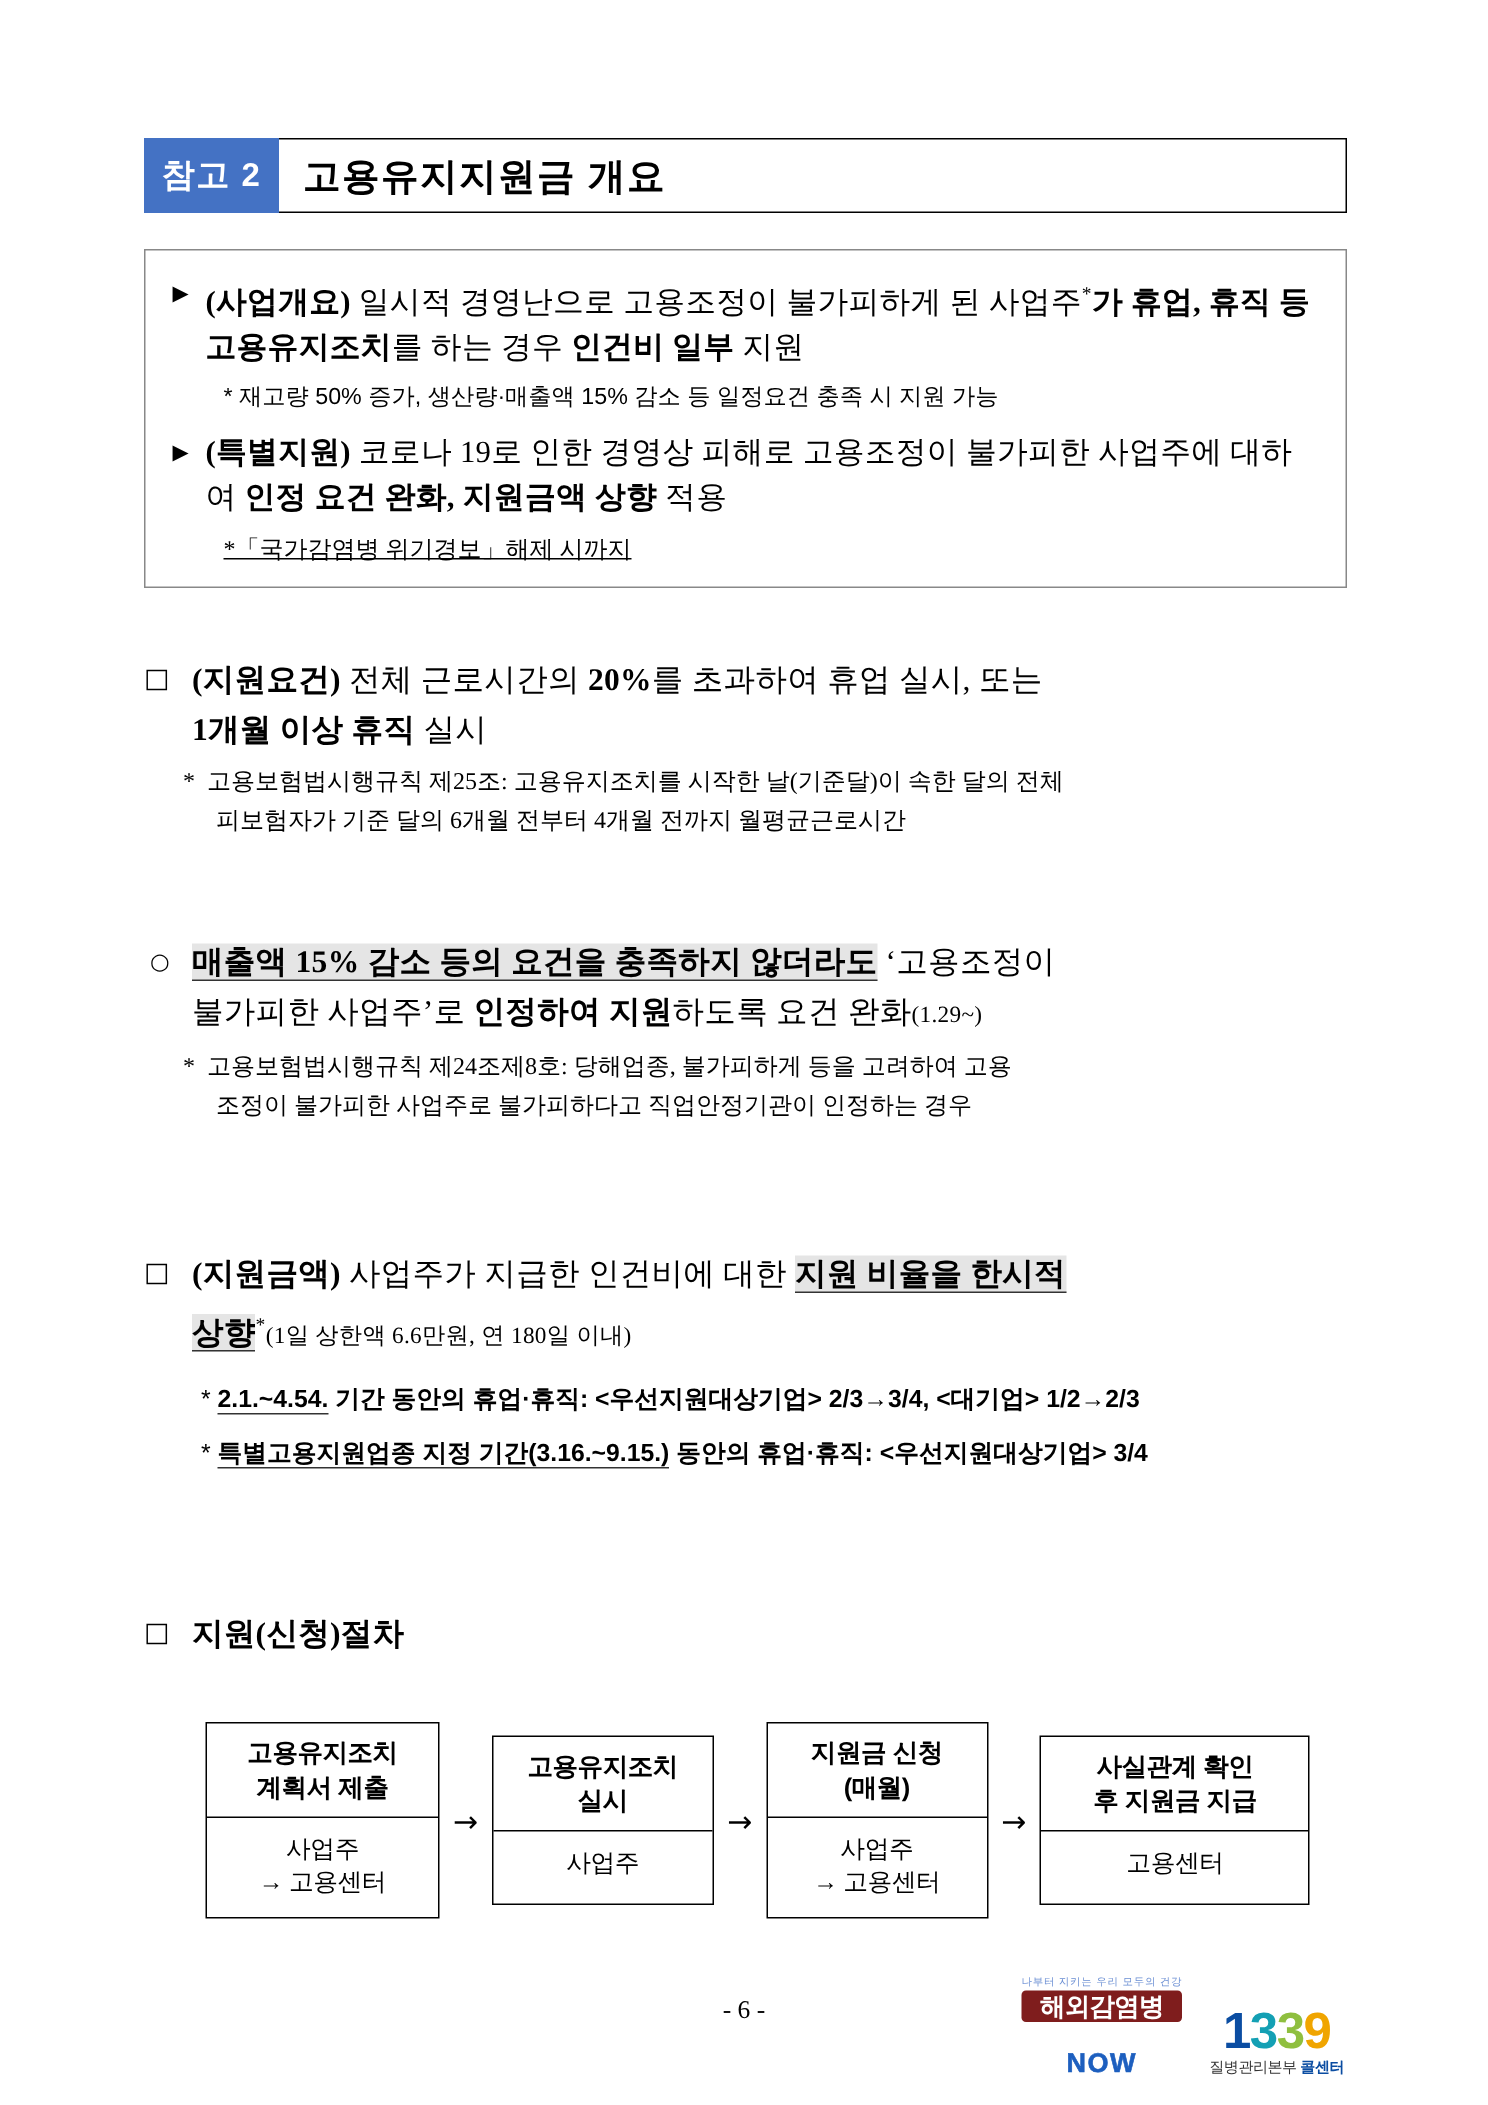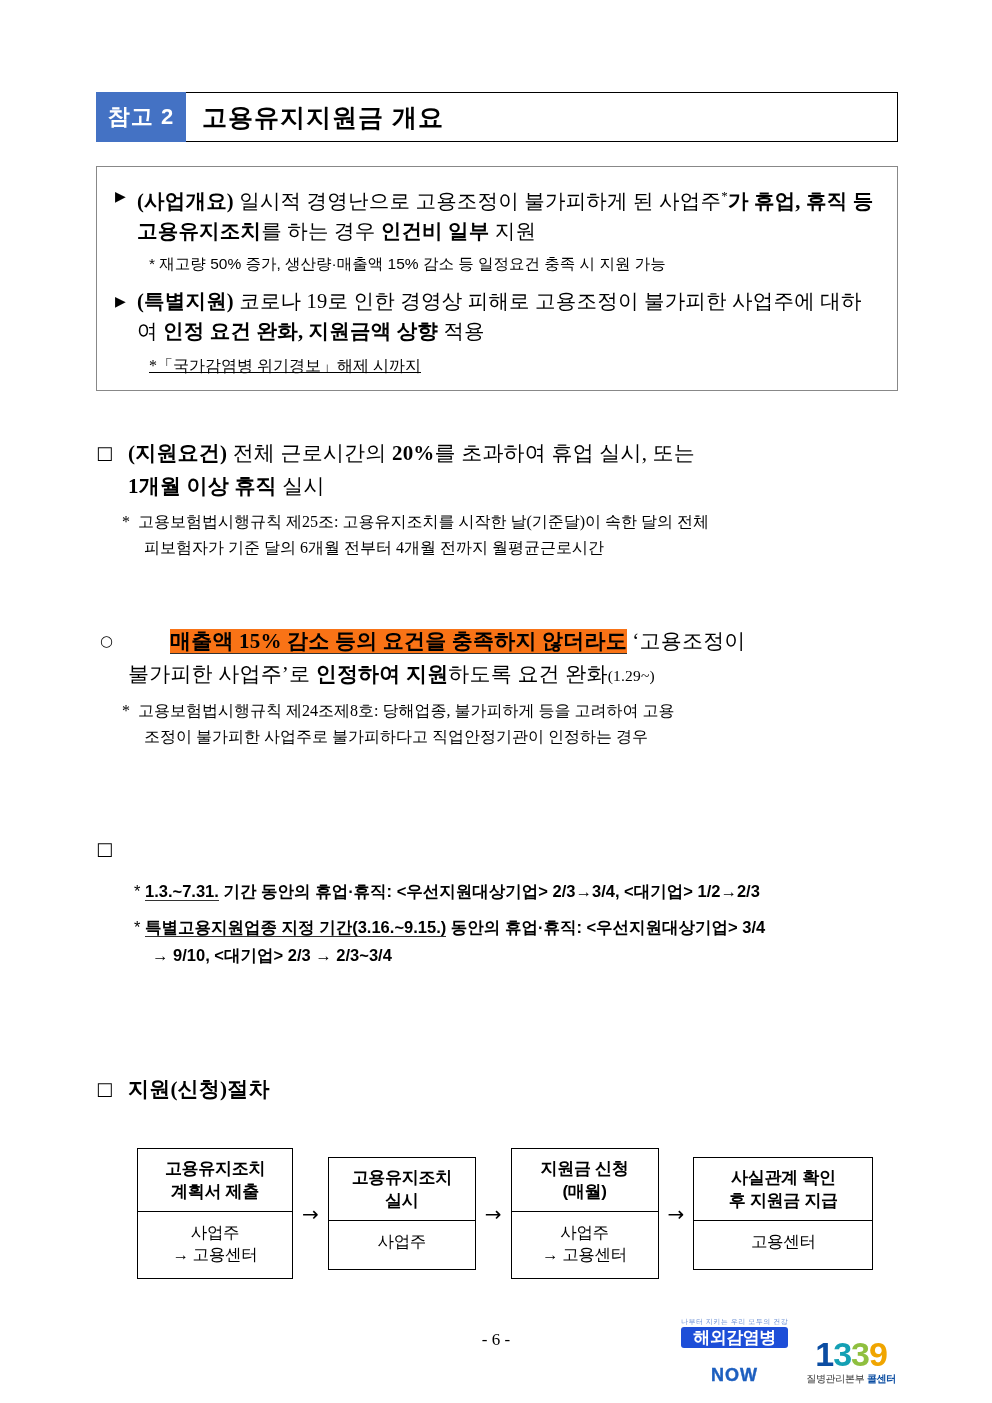--- a/index.html
+++ b/index.html
@@ -129,23 +129,22 @@
     padding-left: 4px;
     box-sizing: border-box;
   }
   .item-text {
     font-size: 21px;
     line-height: 33px;
     letter-spacing: 0.2px;
   }
   .hl {
     font-weight: bold;
-    background: #f97316;
+    background: #e5e5e5;
     border-bottom: 1px solid #333;
-    margin-left: 42px;
   }
   .small-note {
     font-size: 16px;
     line-height: 26px;
     font-family: "Liberation Serif", serif;
     margin-left: 26px;
     margin-top: 6px;
   }
   .small-note .star { margin-right: 8px; }
   .small-note-ind { padding-left: 22px; display: block; }
@@ -220,21 +219,21 @@
     line-height: 1;
   }
   .logo-now .tagline {
     font-family: "Liberation Sans", sans-serif;
     font-size: 7px;
     color: #6b8fd4;
     letter-spacing: 0.5px;
     margin-bottom: 2px;
   }
   .logo-now .main {
-    background: #1d4ed8;
+    background: #7f1d1d;
     color: #fff;
     font-family: "Liberation Sans", sans-serif;
     font-weight: bold;
     font-size: 17px;
     padding: 2px 5px;
     border-radius: 3px;
     letter-spacing: -0.5px;
   }
   .logo-now .now {
     font-family: "Liberation Sans", sans-serif;
@@ -315,29 +314,29 @@
     </div>
     <div class="small-note">
       <span class="star">*</span><span>고용보험법시행규칙 제24조제8호: 당해업종, 불가피하게 등을 고려하여 고용</span>
       <span class="small-note-ind">조정이 불가피한 사업주로 불가피하다고 직업안정기관이 인정하는 경우</span>
     </div>
   </div>
 
   <div class="item" style="top: 833px;">
     <div class="item-head">
       <span class="marker-sq">□</span>
+      <span class="item-text"><span class="b">(지원금액)</span><span> 사업주가  지급한  인건비에  대한  </span><span class="hl">지원 비율을 한시적</span><br><span class="hl">상향</span><span class="sup">*</span><span class="tiny">(1일 상한액 6.6만원, 연 180일 이내)</span></span>
     </div>
     <div class="sub-note-b" style="margin-top:12px">
       <span>*</span>
-      <span class="ul">1.3.~7.31.</span><span class="b"> 기간 동안의 휴업·휴직: &lt;우선지원대상기업&gt; 2/3→3/4, &lt;대기업&gt; 1/2→2/3</span>
+      <span class="ul">2.1.~4.54.</span><span class="b"> 기간 동안의 휴업·휴직: &lt;우선지원대상기업&gt; 2/3→3/4, &lt;대기업&gt; 1/2→2/3</span>
     </div>
     <div class="sub-note-b" style="margin-top:8px">
       <span>*</span>
       <span class="ul">특별고용지원업종 지정 기간(3.16.~9.15.)</span><span class="b"> 동안의 휴업·휴직: &lt;우선지원대상기업&gt; 3/4</span>
-      <div style="margin-left:18px" class="b">→ 9/10, &lt;대기업&gt; 2/3 → 2/3~3/4</div>
     </div>
   </div>
 
   <div class="item" style="top: 1073px;">
     <div class="item-head">
       <span class="marker-sq">□</span>
       <span class="item-text b">지원(신청)절차</span>
     </div>
   </div>
 

